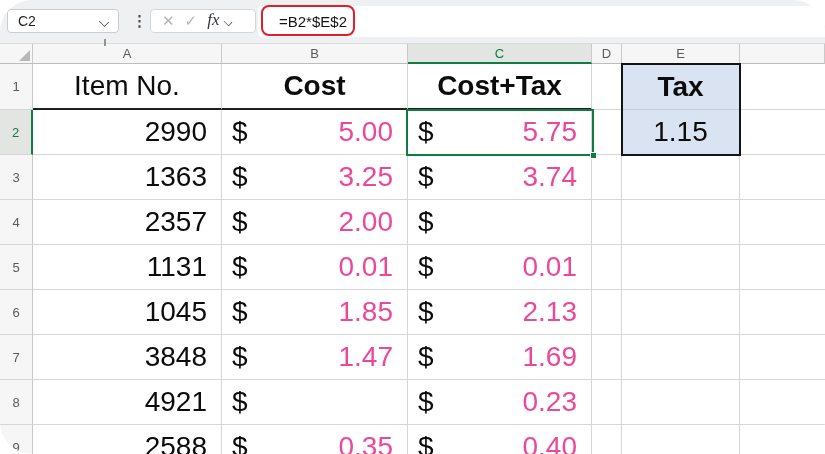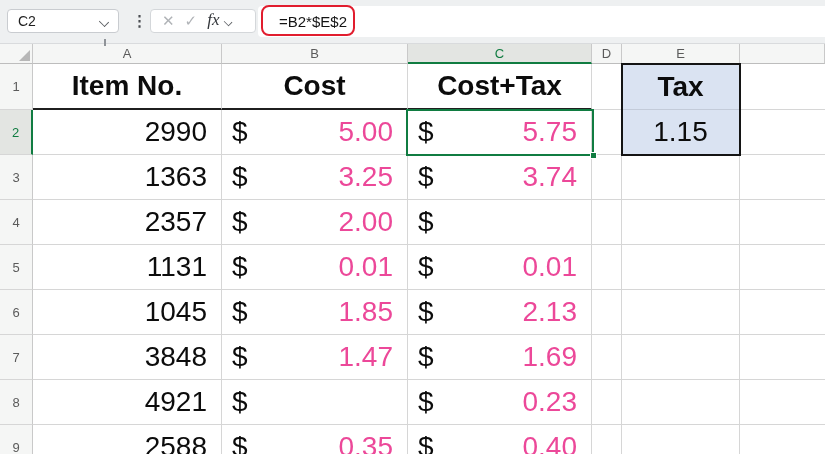--- a/index.html
+++ b/index.html
@@ -1,18 +1,18 @@
 <!DOCTYPE html>
 <html><head>
 <meta charset="utf-8">
 <style>
   * { margin:0; padding:0; box-sizing:border-box; }
   html,body { width:825px; height:454px; overflow:hidden; }
   body { font-family:"Liberation Sans", sans-serif; background:#fff; }
-  .app { position:relative; width:825px; height:454px; background:#fff; overflow:hidden; }
+  .app { position:relative; width:825px; height:454px; background:#fff; overflow:hidden;border-radius:32px; }
 
   
   .topbar { position:absolute; left:0; top:0; width:825px; height:44px; background:#eef0f1; border-bottom:1px solid #d9dbdd; }
   .name-box { position:absolute; left:7px; top:9px; width:112px; height:24px; background:#fff; border:1px solid #c9ccd0; border-radius:4px; display:flex; align-items:center; }
   .name-box .nb-text { font-size:14px; color:#1f1f1f; padding-left:10px; flex:1; }
   .chev { width:9px; height:9px; position:relative; margin-right:9px; }
   .chev::after { content:""; position:absolute; left:0; top:1px; width:7px; height:7px; border-right:1.6px solid #5a5d61; border-bottom:1.6px solid #5a5d61; transform:rotate(45deg) scale(1,0.8); }
   .dots { position:absolute; left:132px; top:11px; font-size:15px; font-weight:bold; color:#4a4d52; letter-spacing:0; line-height:20px; }
   .fx-box { position:absolute; left:150px; top:9px; width:106px; height:24px; background:#fff; border:1px solid #d4d7da; border-radius:4px; display:flex; align-items:center; }
   .fx-box .xi { color:#b0b3b7; font-size:15px; padding:0 8px 0 11px; }
@@ -87,21 +87,21 @@
       <div class="cell colhdr w-a">A</div>
       <div class="cell colhdr w-b">B</div>
       <div class="cell colhdr sel w-c">C</div>
       <div class="cell colhdr w-d">D</div>
       <div class="cell colhdr w-e">E</div>
       <div class="cell colhdr w-f"></div>
     </div>
 
     <div class="row first">
       <div class="cell rh w-rh">1</div>
-      <div class="cell w-a hdrcell txt darkline" style="font-weight:bold;">Item No.</div>
+      <div class="cell w-a hdrcell txt darkline" style="font-weight:normal;">Item No.</div>
       <div class="cell w-b hdrcell txt darkline" style="font-weight:bold;">Cost</div>
       <div class="cell w-c hdrcell txt darkline" style="font-weight:bold;">Cost+Tax</div>
       <div class="cell w-d"></div>
       <div class="cell w-e taxfill inner txt" style="font-weight:bold;">Tax</div>
       <div class="cell w-f"></div>
     </div>
 
     <div class="row">
       <div class="cell rh sel w-rh">2</div>
       <div class="cell w-a numcell txt">2990</div>

